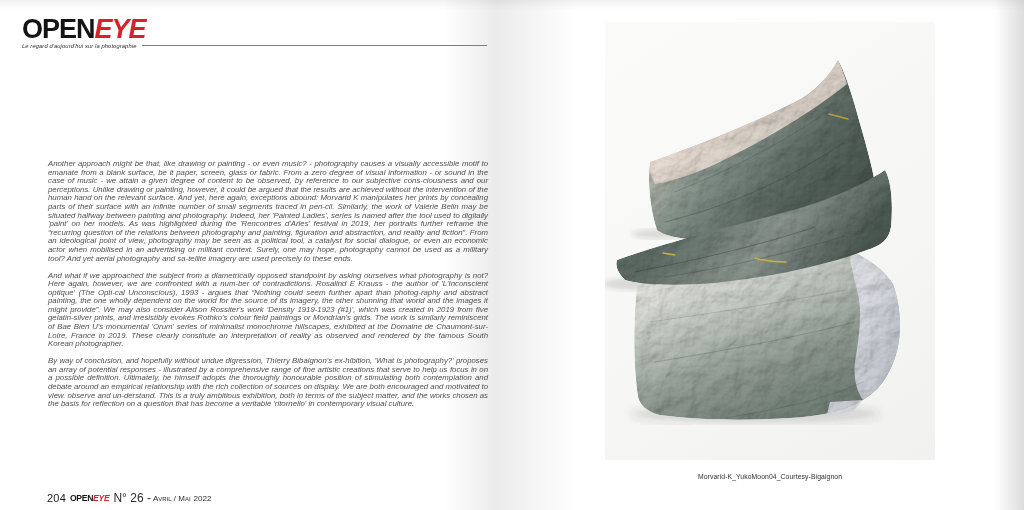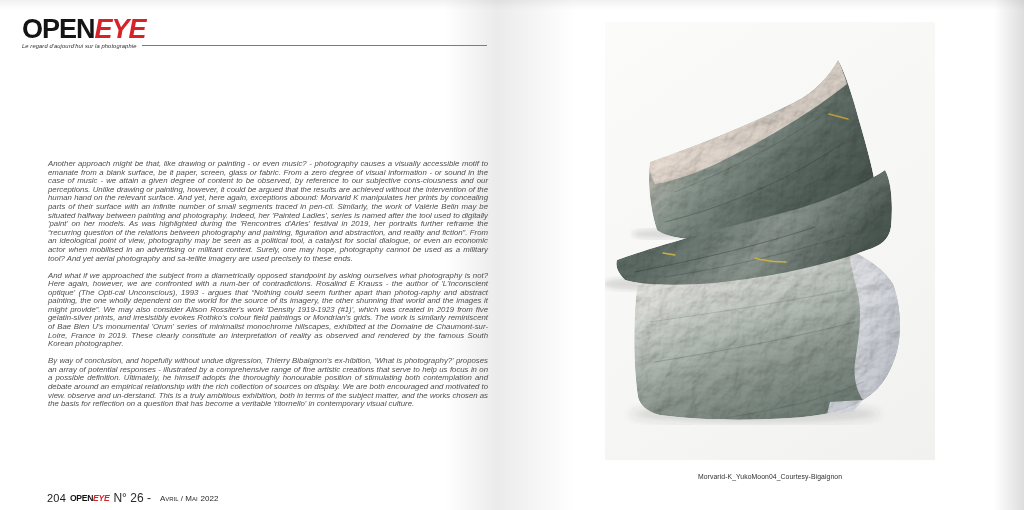--- a/index.html
+++ b/index.html
@@ -33,21 +33,21 @@
   .article{left:48px;top:160px;width:440px;color:#4f4f4f;
     font-size:7.8px;line-height:8.6px;font-style:italic;text-align:justify;}
   .article p{margin:0 0 8.4px 0;}
 
   
   .footer{left:47px;top:491px;display:flex;align-items:center;white-space:nowrap;}
   .folio{font-size:11px;color:#1c1c1c;letter-spacing:0.2px;}
   .footer .brand-small{font-weight:800;font-size:8.6px;color:#141414;margin-left:4px;letter-spacing:-0.3px;}
   .footer .brand-small .eye{font-style:italic;color:#d8222a;}
   .issue{font-size:12px;color:#2a2a2a;margin-left:4px;}
-  .months{font-size:8px;color:#2a2a2a;font-variant:small-caps;margin-left:9px;}
+  .months{font-size:8px;color:#2a2a2a;font-variant:small-caps;margin-left:2px;}
   .year{font-size:8px;color:#2a2a2a;margin-left:3px;}
 
   
   .photo{left:605px;top:22px;width:330px;height:438px;
     background:linear-gradient(145deg,#fbfbfa 0%, #f5f5f3 70%, #f1f1ef 100%);}
   .caption{left:605px;top:473px;width:330px;text-align:center;
     font-size:6.8px;color:#2f2f2f;letter-spacing:0.1px;}
 </style>
 </head>
 <body>

